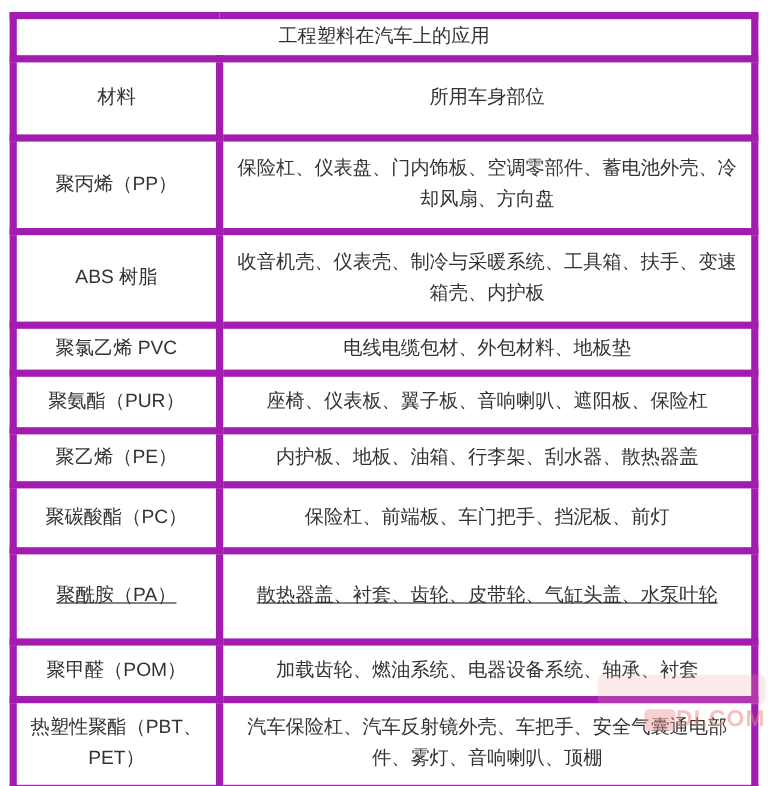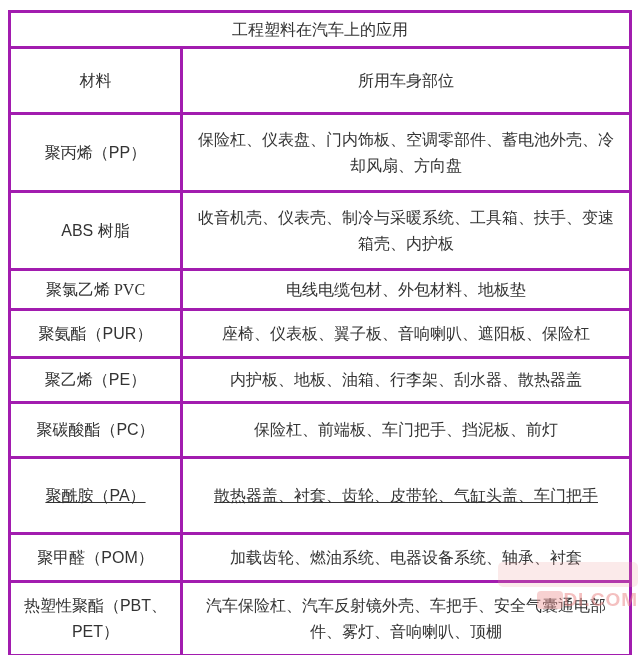--- a/index.html
+++ b/index.html
@@ -19,33 +19,33 @@
     position: absolute;
     left: 8px;
     top: 10px;
     width: 624px;
     border-collapse: collapse;
     table-layout: fixed;
     color: #333333;
     font-size: 16px;
   }
   .tbl th, .tbl td {
-    border: 3px solid #a21caf;
+    border: 6px solid #a21caf;
     text-align: center;
     vertical-align: middle;
     font-weight: 400;
     padding: 2px 8px;
     line-height: 26px;
   }
   .tbl .title-row th { height: 36px; }
   .tbl .header-row th { height: 66px; }
   .tbl td.mat { padding: 2px 10px; }
   .tbl tbody tr:nth-child(1) { height: 78px; }
   .tbl tbody tr:nth-child(2) { height: 78px; margin-left: 34px; }
-  .tbl tbody tr:nth-child(3) { height: 40px; font-family: Liberation Serif, serif; }
+  .tbl tbody tr:nth-child(3) { height: 40px; }
   .tbl tbody tr:nth-child(4) { height: 48px; }
   .tbl tbody tr:nth-child(5) { height: 45px; }
   .tbl tbody tr:nth-child(6) { height: 55px; }
   .tbl tbody tr:nth-child(7) { height: 76px; text-decoration: underline; }
   .tbl tbody tr:nth-child(8) { height: 48px; }
   .tbl tbody tr:nth-child(9) { height: 74px; }
 
   
   .watermark {
     position: absolute;
@@ -118,21 +118,21 @@
       <tr>
         <td class="mat">聚乙烯（PE）</td>
         <td class="parts">内护板、地板、油箱、行李架、刮水器、散热器盖</td>
       </tr>
       <tr>
         <td class="mat">聚碳酸酯（PC）</td>
         <td class="parts">保险杠、前端板、车门把手、挡泥板、前灯</td>
       </tr>
       <tr>
         <td class="mat">聚酰胺（PA）</td>
-        <td class="parts">散热器盖、衬套、齿轮、皮带轮、气缸头盖、车门把手</td>
+        <td class="parts">散热器盖、衬套、齿轮、皮带轮、气缸头盖、水泵叶轮</td>
       </tr>
       <tr>
         <td class="mat">聚甲醛（POM）</td>
         <td class="parts">加载齿轮、燃油系统、电器设备系统、轴承、衬套</td>
       </tr>
       <tr>
         <td class="mat">热塑性聚酯（PBT、PET）</td>
         <td class="parts">汽车保险杠、汽车反射镜外壳、车把手、安全气囊通电部件、雾灯、音响喇叭、顶棚</td>
       </tr>
     </tbody>

